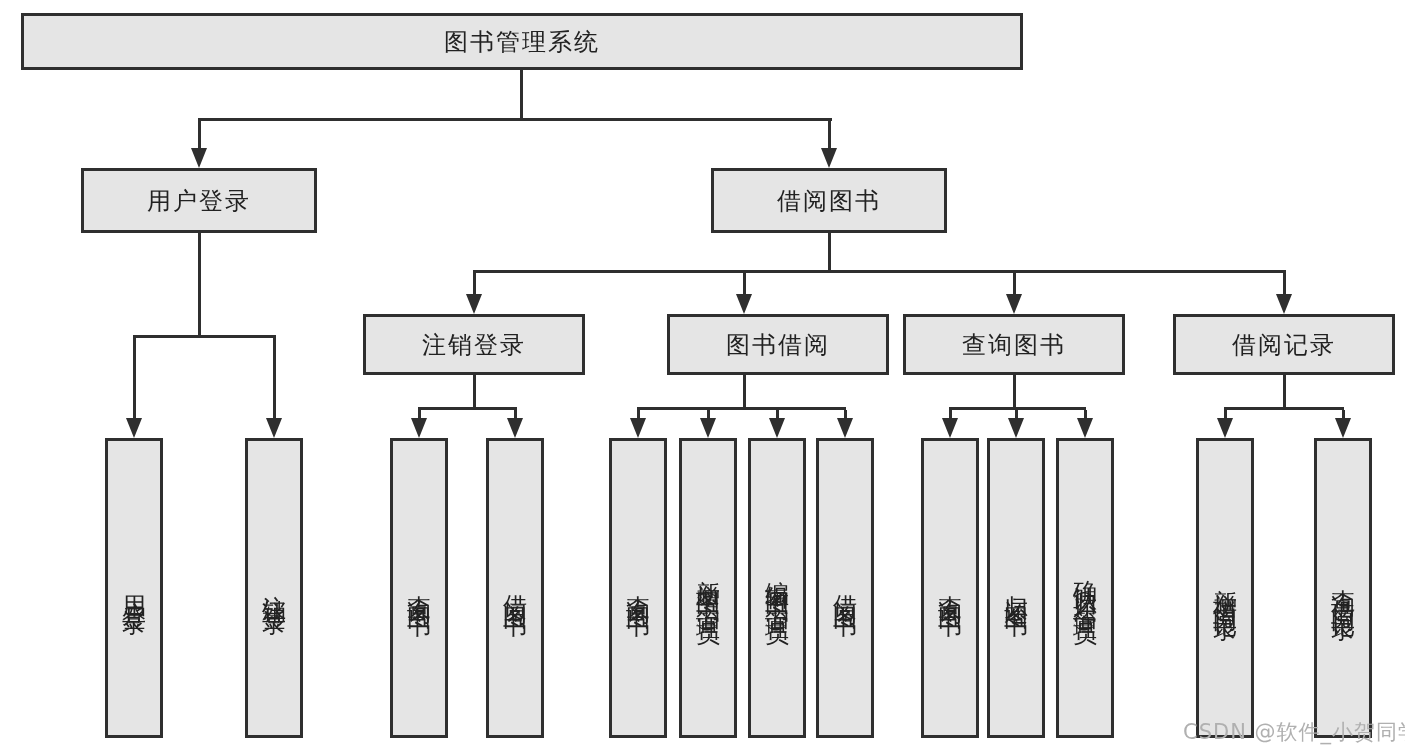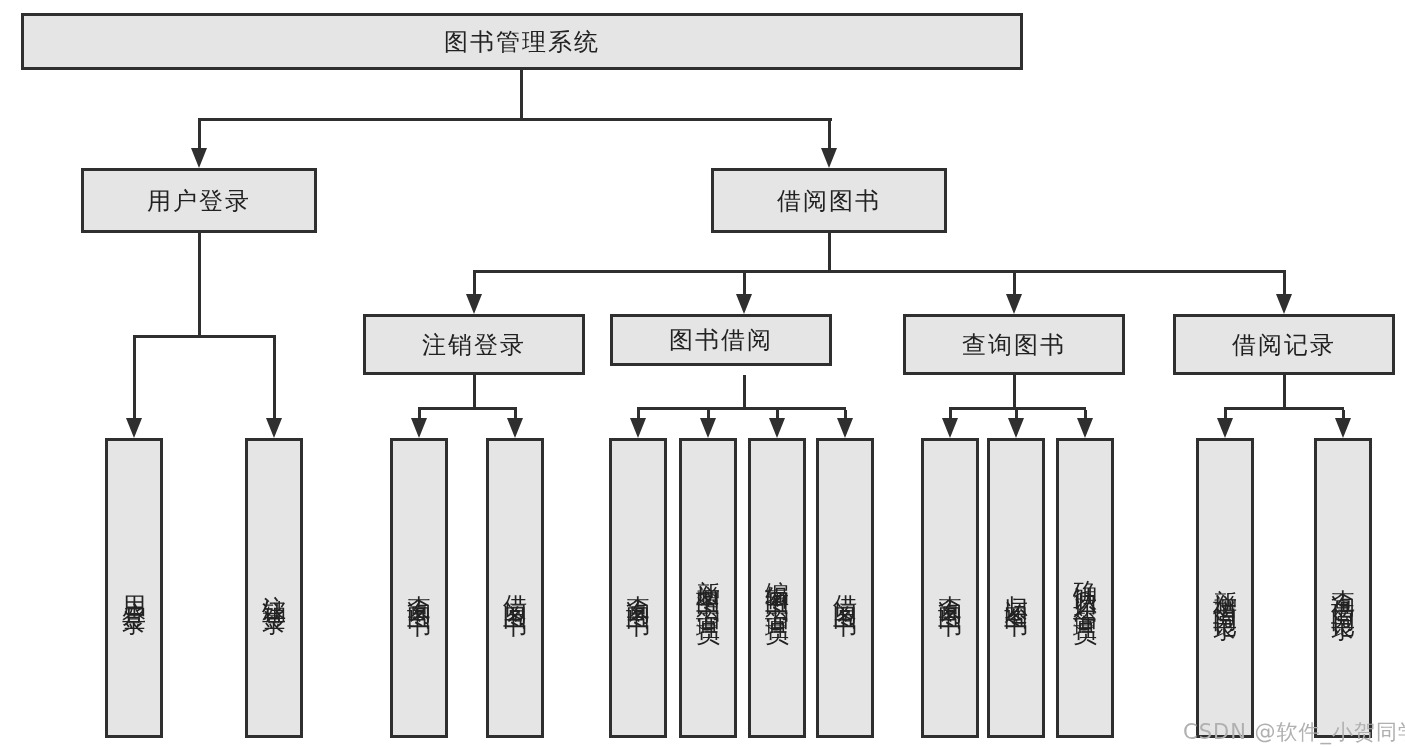--- a/index.html
+++ b/index.html
@@ -36,21 +36,21 @@
   <div class="node" style="left:81px;top:168px;width:236px;height:65px;">
     <span>用户登录</span>
   </div>
   <div class="node" style="left:711px;top:168px;width:236px;height:65px;">
     <span>借阅图书</span>
   </div>
 
   <div class="node" style="left:363px;top:314px;width:222px;height:61px;">
     <span>注销登录</span>
   </div>
-  <div class="node" style="left:610px;top:314px;width:222px;height:52px;">
+  <div class="node" style="left:667px;top:314px;width:222px;height:61px;">
     <span>图书借阅</span>
   </div>
   <div class="node" style="left:903px;top:314px;width:222px;height:61px;">
     <span>查询图书</span>
   </div>
   <div class="node" style="left:1173px;top:314px;width:222px;height:61px;">
     <span>借阅记录</span>
   </div>
 
   <div class="node leaf" style="left:105px;top:438px;width:58px;height:300px;">

